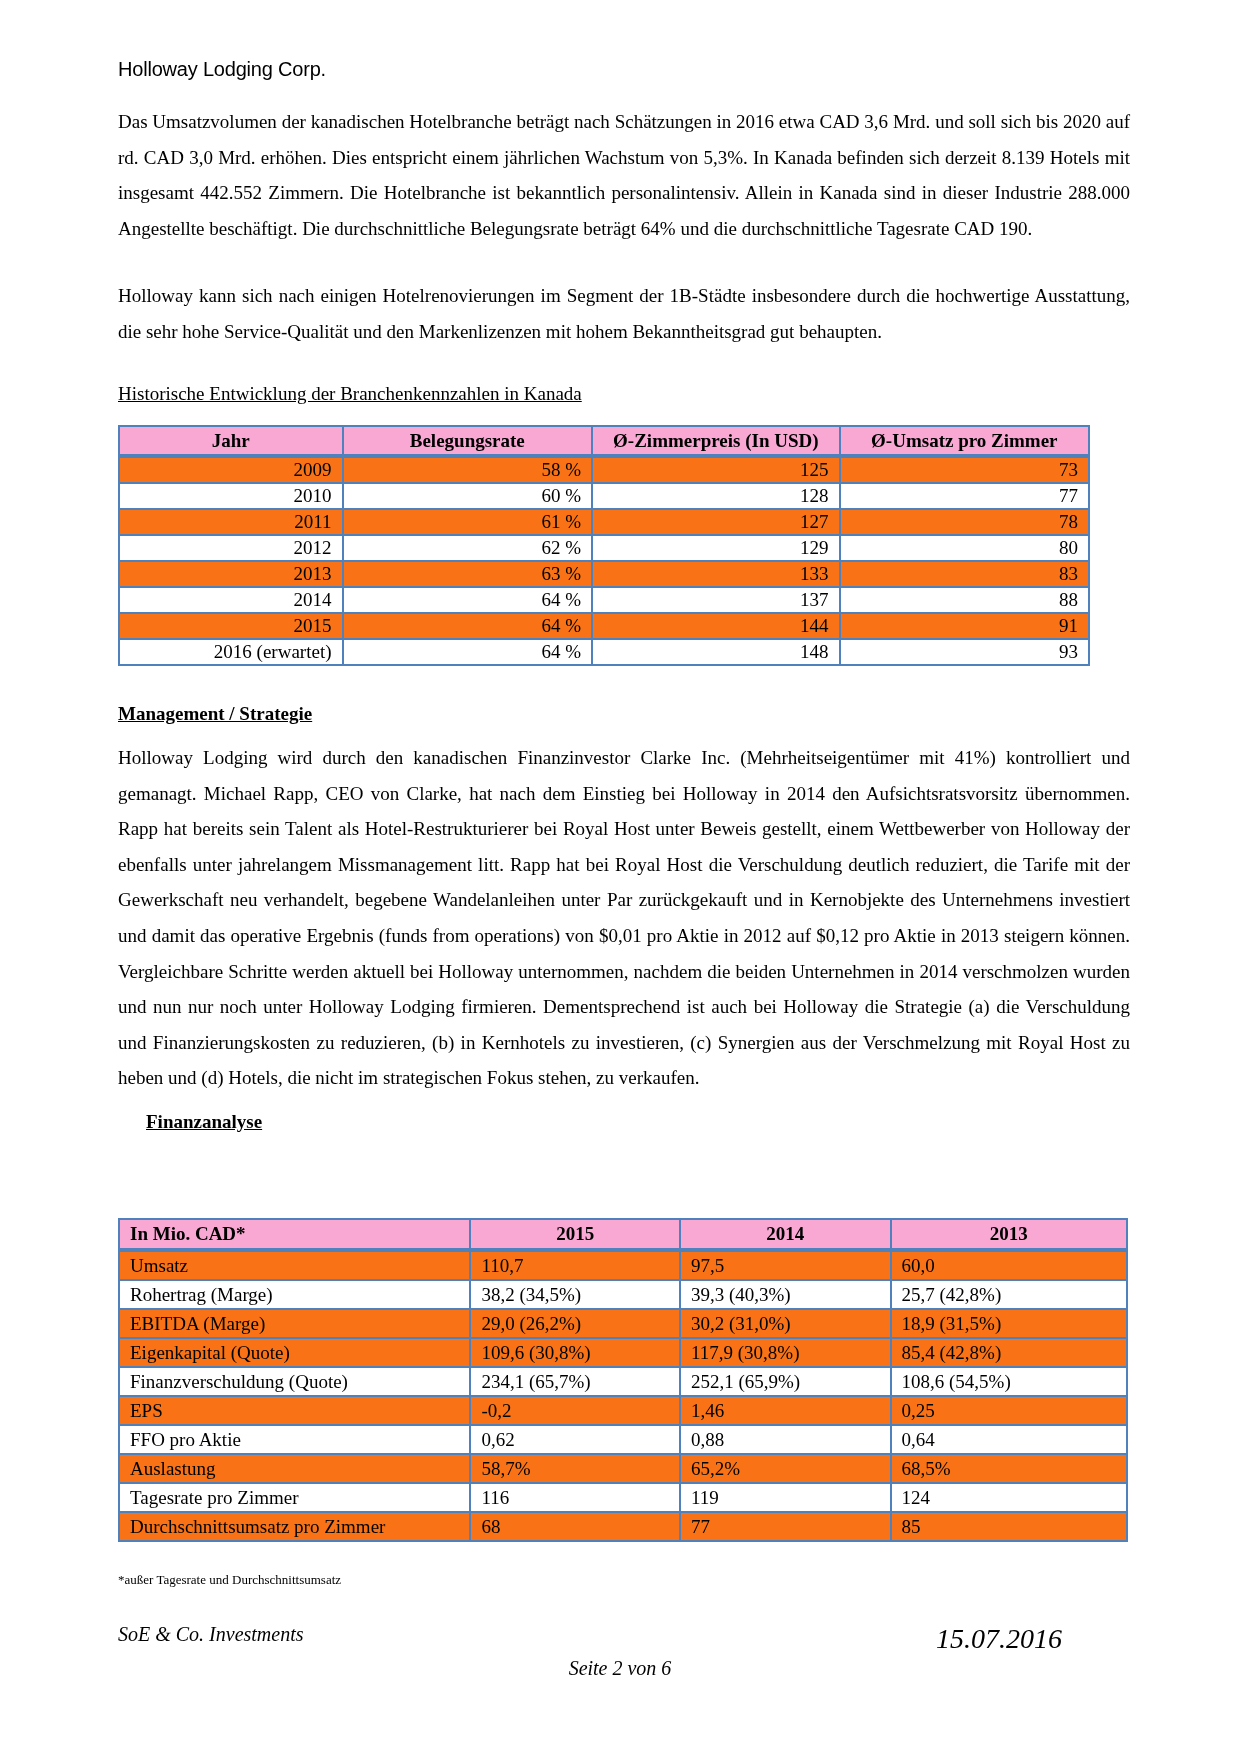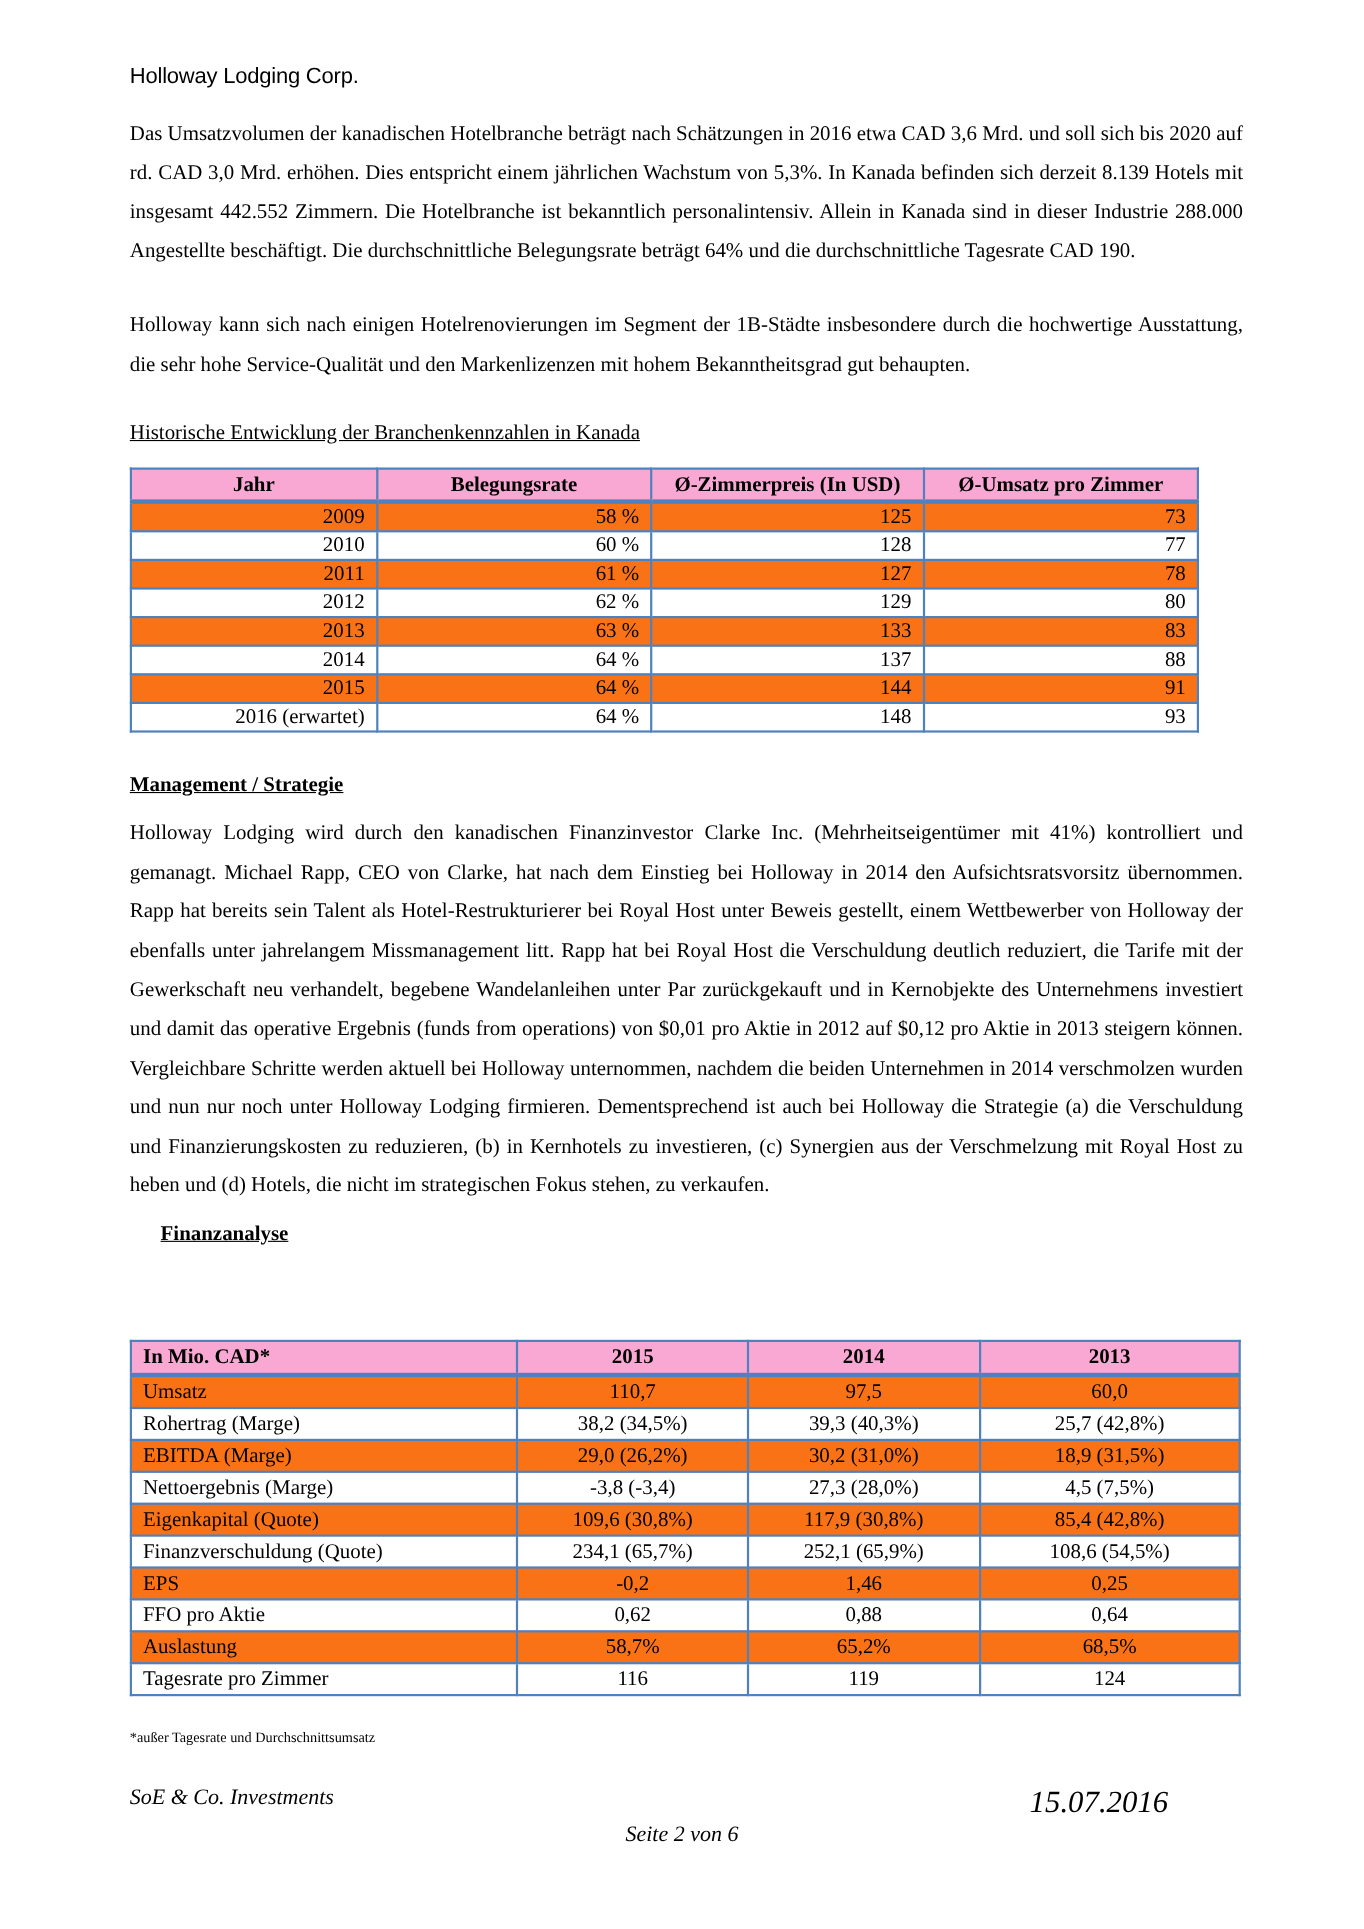--- a/index.html
+++ b/index.html
@@ -15,21 +15,21 @@
   td, th { border: 2px solid #4f81bd; padding: 0 10px; }
   th { font-weight: bold; background: #f9a8d4; text-align: center; }
   tr.band td { background: #f97316; }
   tr.head th, tr.head td { border-bottom: 4px solid #4f81bd; }
   .t1 { left: 118px; top: 425px; width: 972px; }
   .t1 th { height: 27px; }
   .t1 td { height: 24px; line-height: 22px; text-align: right; }
   .t2 { left: 118px; top: 1218px; width: 1010px; padding-left: 36px; }
   .t2 th { height: 28px; }
   .t2 th.first { text-align: left; }
-  .t2 td { height: 27px; line-height: 25px; text-align: center; }
+  .t2 td { height: 27px; line-height: 25px; text-align: left; }
   .t2 td.label { text-align: left; }
   .footnote { position: absolute; left: 118px; top: 1572px; font-size: 13px; }
   .footer-left { position: absolute; left: 118px; top: 1623px; font-size: 20px; font-style: italic; }
   .footer-right { position: absolute; left: 936px; top: 1623px; font-size: 28px; font-style: italic; }
   .footer-center { position: absolute; left: 0; width: 1240px; text-align: center; top: 1657px;
                    font-size: 20px; font-style: italic; }
 </style>
 </head>
 <body>
 
@@ -135,26 +135,20 @@
     <td>38,2 (34,5%)</td>
     <td>39,3 (40,3%)</td>
     <td>25,7 (42,8%)</td>
   </tr>
   <tr class="band">
     <td class="label">EBITDA (Marge)</td>
     <td>29,0 (26,2%)</td>
     <td>30,2 (31,0%)</td>
     <td>18,9 (31,5%)</td>
   </tr>
-  <tr>
-    <td class="label">Nettoergebnis (Marge)</td>
-    <td>-3,8 (-3,4)</td>
-    <td>27,3 (28,0%)</td>
-    <td>4,5 (7,5%)</td>
-  </tr>
   <tr class="band">
     <td class="label">Eigenkapital (Quote)</td>
     <td>109,6 (30,8%)</td>
     <td>117,9 (30,8%)</td>
     <td>85,4 (42,8%)</td>
   </tr>
   <tr>
     <td class="label">Finanzverschuldung (Quote)</td>
     <td>234,1 (65,7%)</td>
     <td>252,1 (65,9%)</td>
@@ -177,20 +171,26 @@
     <td>58,7%</td>
     <td>65,2%</td>
     <td>68,5%</td>
   </tr>
   <tr>
     <td class="label">Tagesrate pro Zimmer</td>
     <td>116</td>
     <td>119</td>
     <td>124</td>
   </tr>
+  <tr class="band">
+    <td class="label">Durchschnittsumsatz pro Zimmer</td>
+    <td>68</td>
+    <td>77</td>
+    <td>85</td>
+  </tr>
 </tbody>
   </table>
 
 <div class="footnote">*außer Tagesrate und Durchschnittsumsatz</div>
 
 <div class="footer-left">SoE &amp; Co. Investments</div>
 <div class="footer-right">15.07.2016</div>
 <div class="footer-center">Seite 2 von 6</div>
 
 </body></html>

